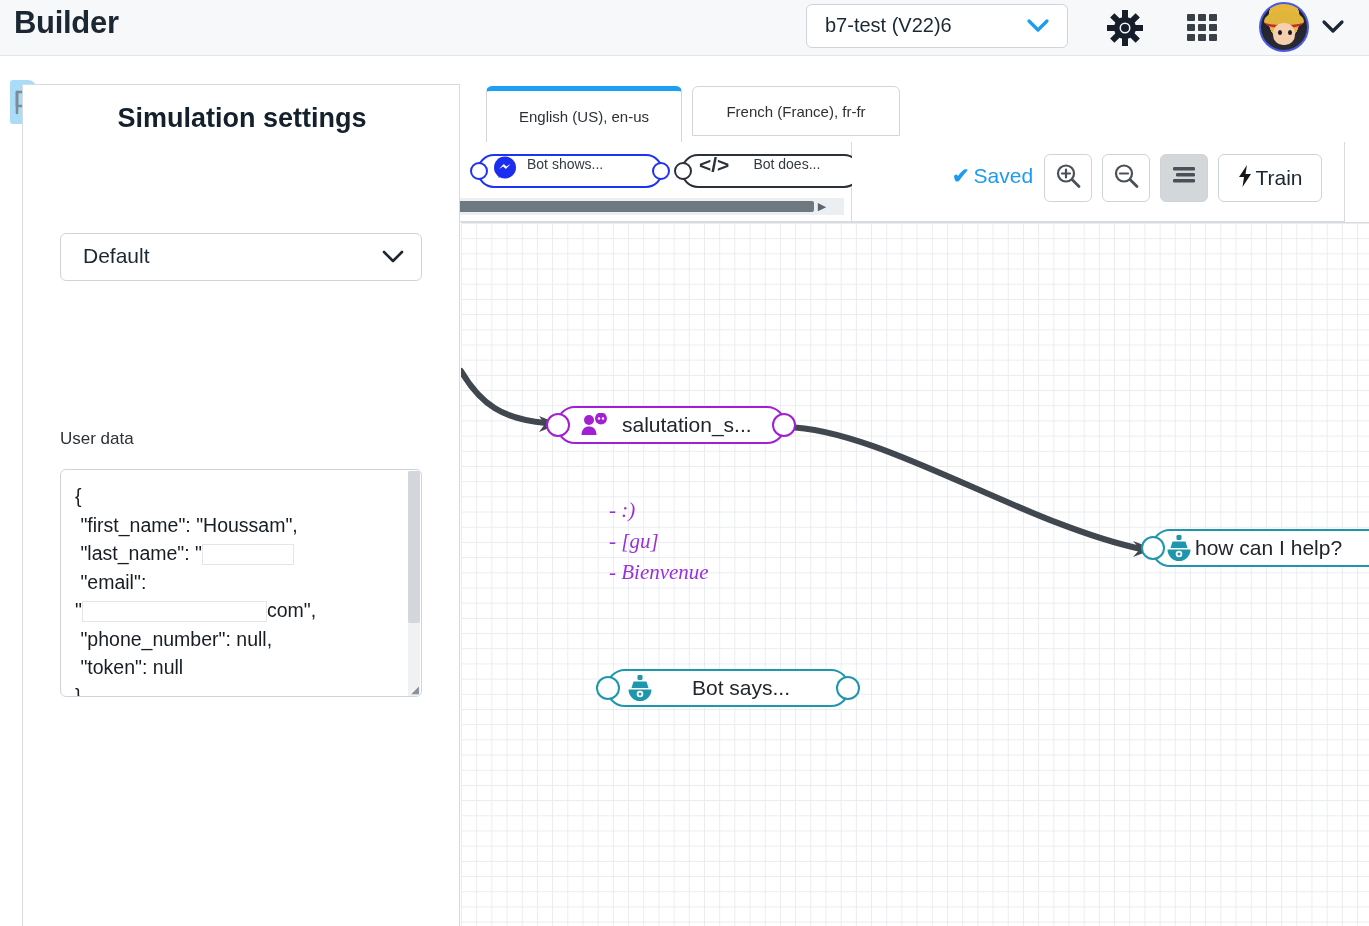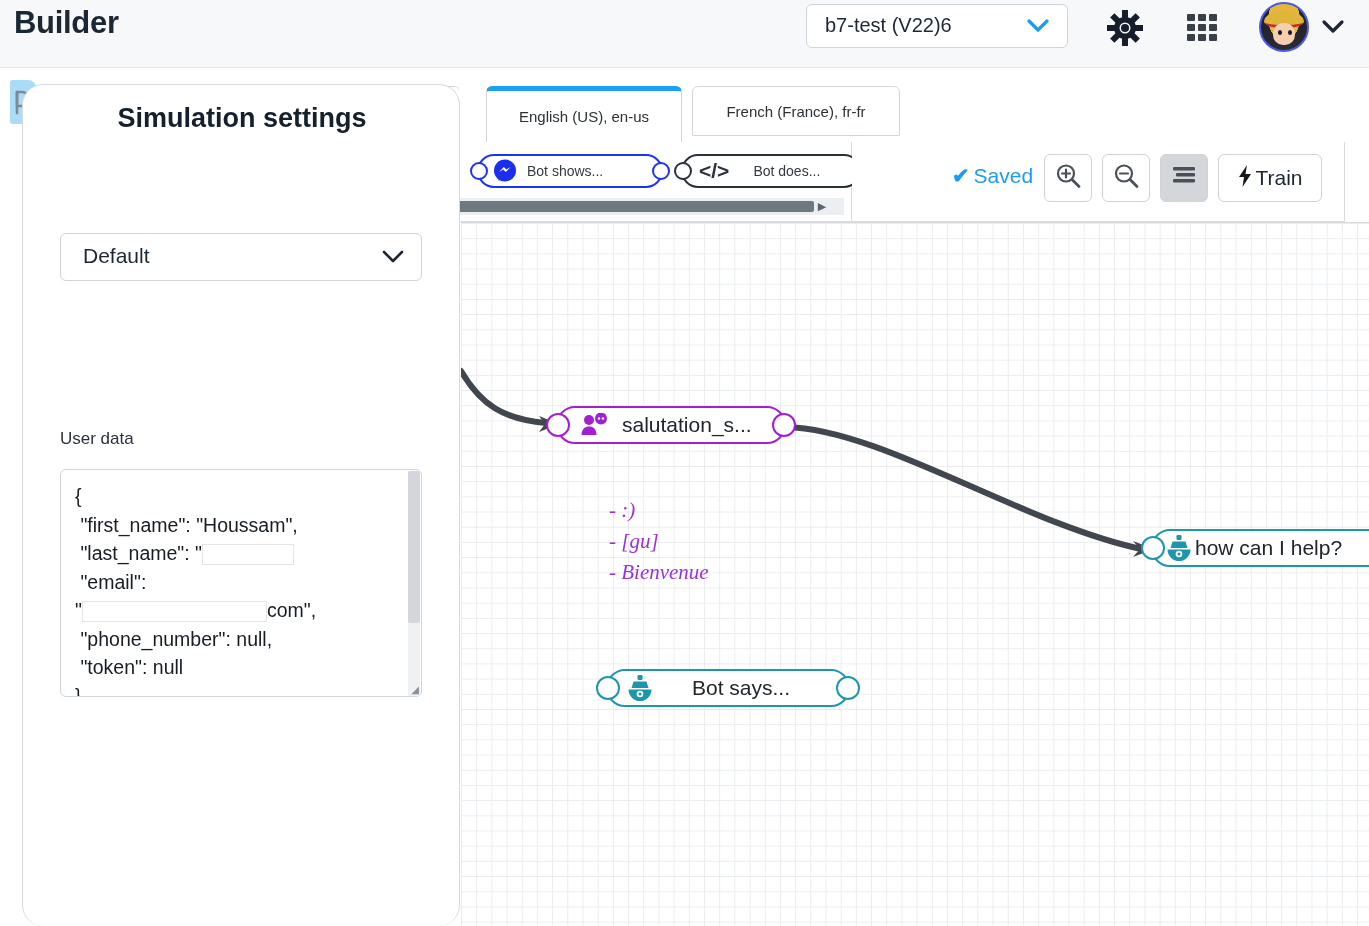--- a/index.html
+++ b/index.html
@@ -13,21 +13,21 @@
     position: relative;
     width: 1369px;
     height: 926px;
     background: #ffffff;
   }
 
   
   .topbar {
     position: absolute;
     left: 0; top: 0;
-    width: 1369px; height: 68px;
+    width: 1369px; height: 56px;
     background: #f7f8fa;
     border-bottom: 1px solid #e3e5e8;
     box-sizing: border-box;
     padding-left: 36px;
   }
   .brand {
     position: absolute;
     left: 14px; top: 5px;
     font-size: 31px;
     font-weight: bold;
@@ -115,21 +115,20 @@
     box-sizing: border-box;
   }
   .pal-node {
     position: absolute;
     top: 12px;
     height: 34px;
     background: #ffffff;
     border-radius: 18px;
     box-sizing: border-box;
     display: flex;
-    align-items: center;
     cursor: pointer;
   }
   .pal-node .txt {
     font-size: 14px;
     color: #333a40;
     white-space: nowrap;
   }
   .port {
     position: absolute;
     width: 18px; height: 18px;
@@ -192,21 +191,20 @@
   .sim-panel {
     position: absolute;
     left: 22px; top: 84px;
     width: 438px; height: 842px;
     background: #ffffff;
     border-left: 1px solid #d7dbdf;
     border-right: 1px solid #d7dbdf;
     border-top: 1px solid #d7dbdf;
     box-sizing: border-box;
     z-index: 5;
-    border-radius: 21px;
   }
   .sim-title {
     position: absolute;
     left: 0; top: 18px;
     width: 438px;
     text-align: center;
     font-size: 27px;
     font-weight: bold;
     color: #14202c;
   }

